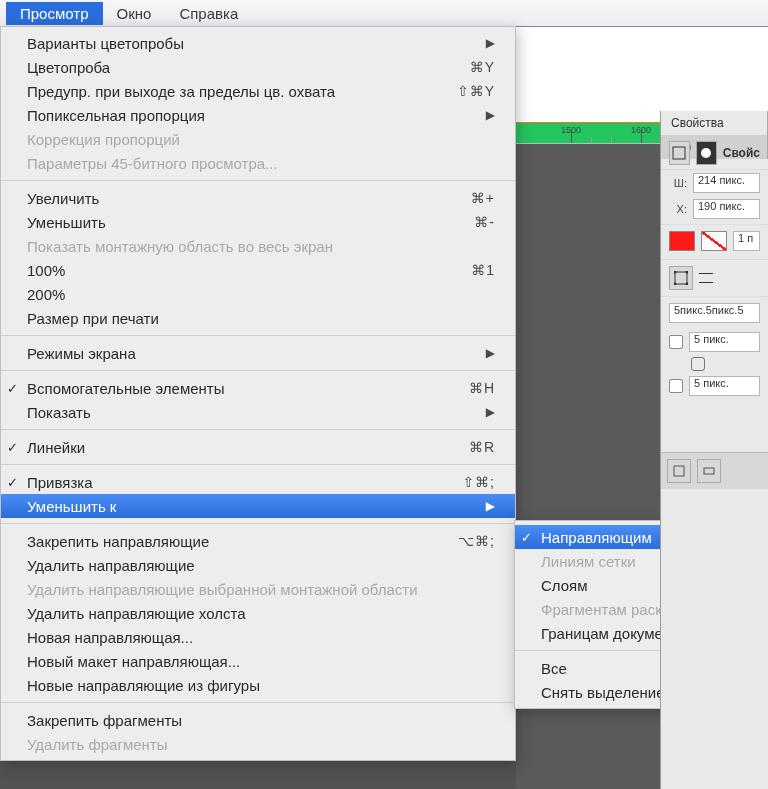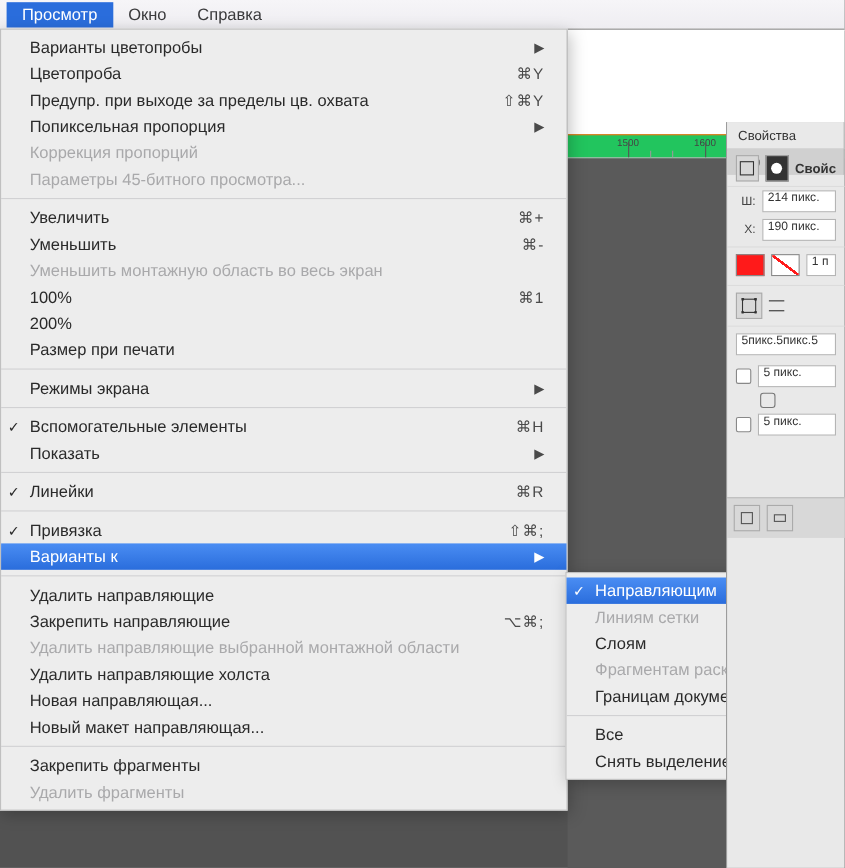--- a/index.html
+++ b/index.html
@@ -97,21 +97,21 @@
   <div id="g2">
       <div class="mi">
         <span class="lbl">Увеличить</span>
         <span class="shortcut">⌘+</span>
       </div>
       <div class="mi">
         <span class="lbl">Уменьшить</span>
         <span class="shortcut">⌘-</span>
       </div>
       <div class="mi disabled">
-        <span class="lbl">Уменьшить монтажную область во весь экран</span>
+        <span class="lbl">Показать монтажную область во весь экран</span>
       </div>
       <div class="mi">
         <span class="lbl">100%</span>
         <span class="shortcut">⌘1</span>
       </div>
       <div class="mi">
         <span class="lbl">200%</span>
       </div>
       <div class="mi">
         <span class="lbl">Размер при печати</span>
@@ -145,44 +145,47 @@
       </div>
     </div>
     <div class="sep"></div>
   <div id="g6">
       <div class="mi">
         <span class="chk">✓</span>
         <span class="lbl">Привязка</span>
         <span class="shortcut">⇧⌘;</span>
       </div>
       <div class="mi highlight">
-        <span class="lbl">Варианты к</span>
+        <span class="lbl">Уменьшить к</span>
         <span class="sub">▶</span>
       </div>
     </div>
     <div class="sep"></div>
   <div id="g7">
-      <div class="mi">
-        <span class="lbl">Удалить направляющие</span>
-      </div>
       <div class="mi">
         <span class="lbl">Закрепить направляющие</span>
         <span class="shortcut">⌥⌘;</span>
       </div>
+      <div class="mi">
+        <span class="lbl">Удалить направляющие</span>
+      </div>
       <div class="mi disabled">
         <span class="lbl">Удалить направляющие выбранной монтажной области</span>
       </div>
       <div class="mi">
         <span class="lbl">Удалить направляющие холста</span>
       </div>
       <div class="mi">
         <span class="lbl">Новая направляющая...</span>
       </div>
       <div class="mi">
         <span class="lbl">Новый макет направляющая...</span>
+      </div>
+      <div class="mi">
+        <span class="lbl">Новые направляющие из фигуры</span>
       </div>
     </div>
     <div class="sep"></div>
   <div id="g8">
       <div class="mi">
         <span class="lbl">Закрепить фрагменты</span>
       </div>
       <div class="mi disabled">
         <span class="lbl">Удалить фрагменты</span>
       </div>

